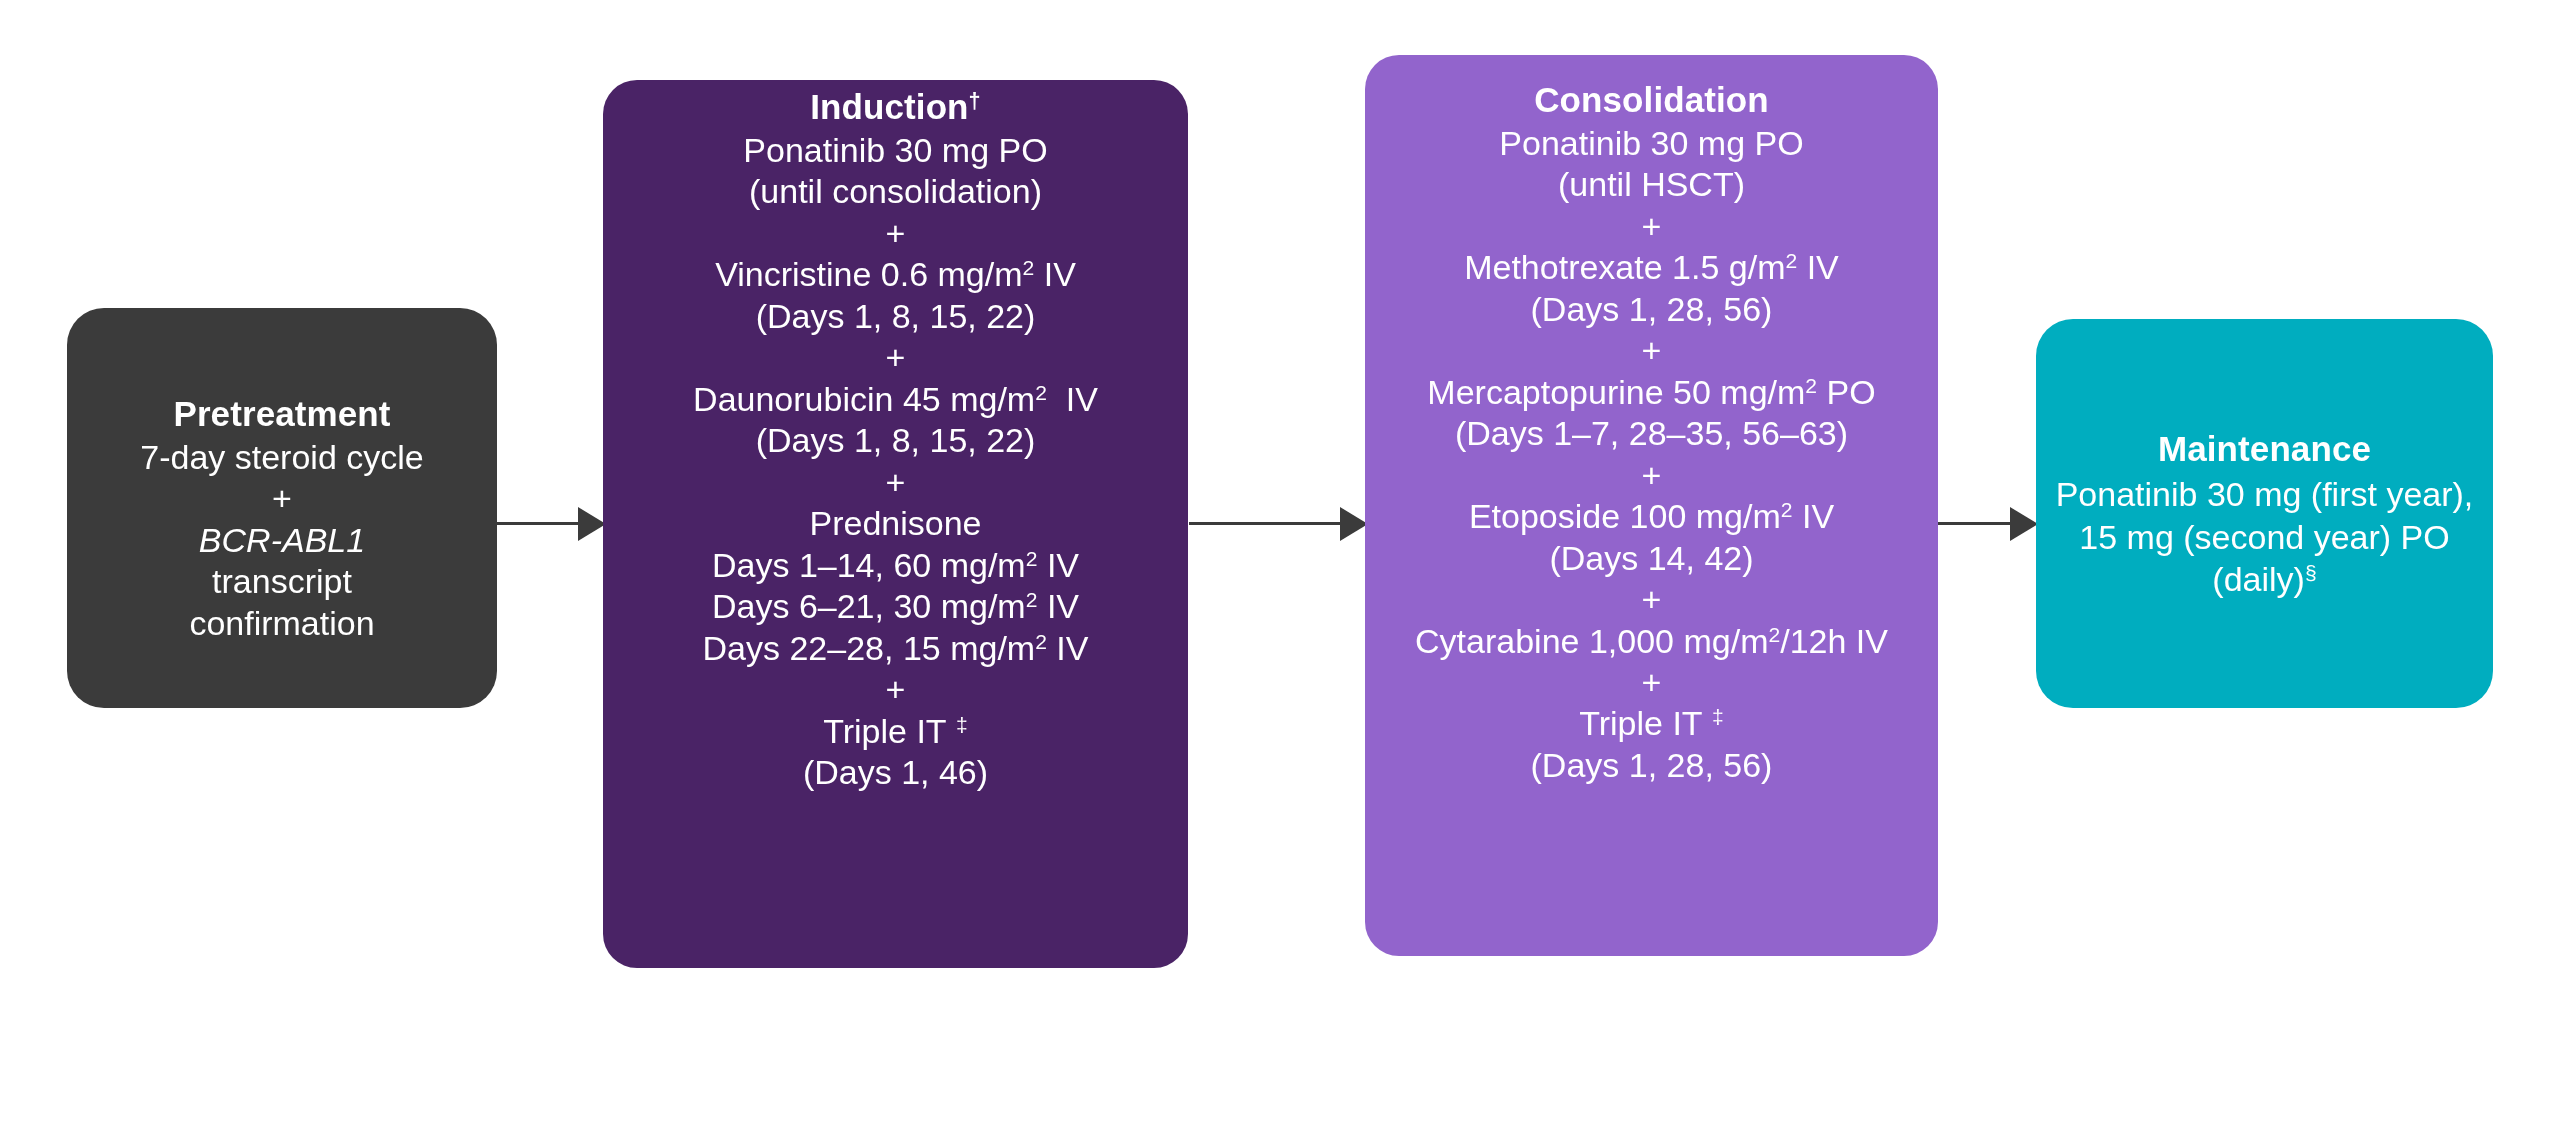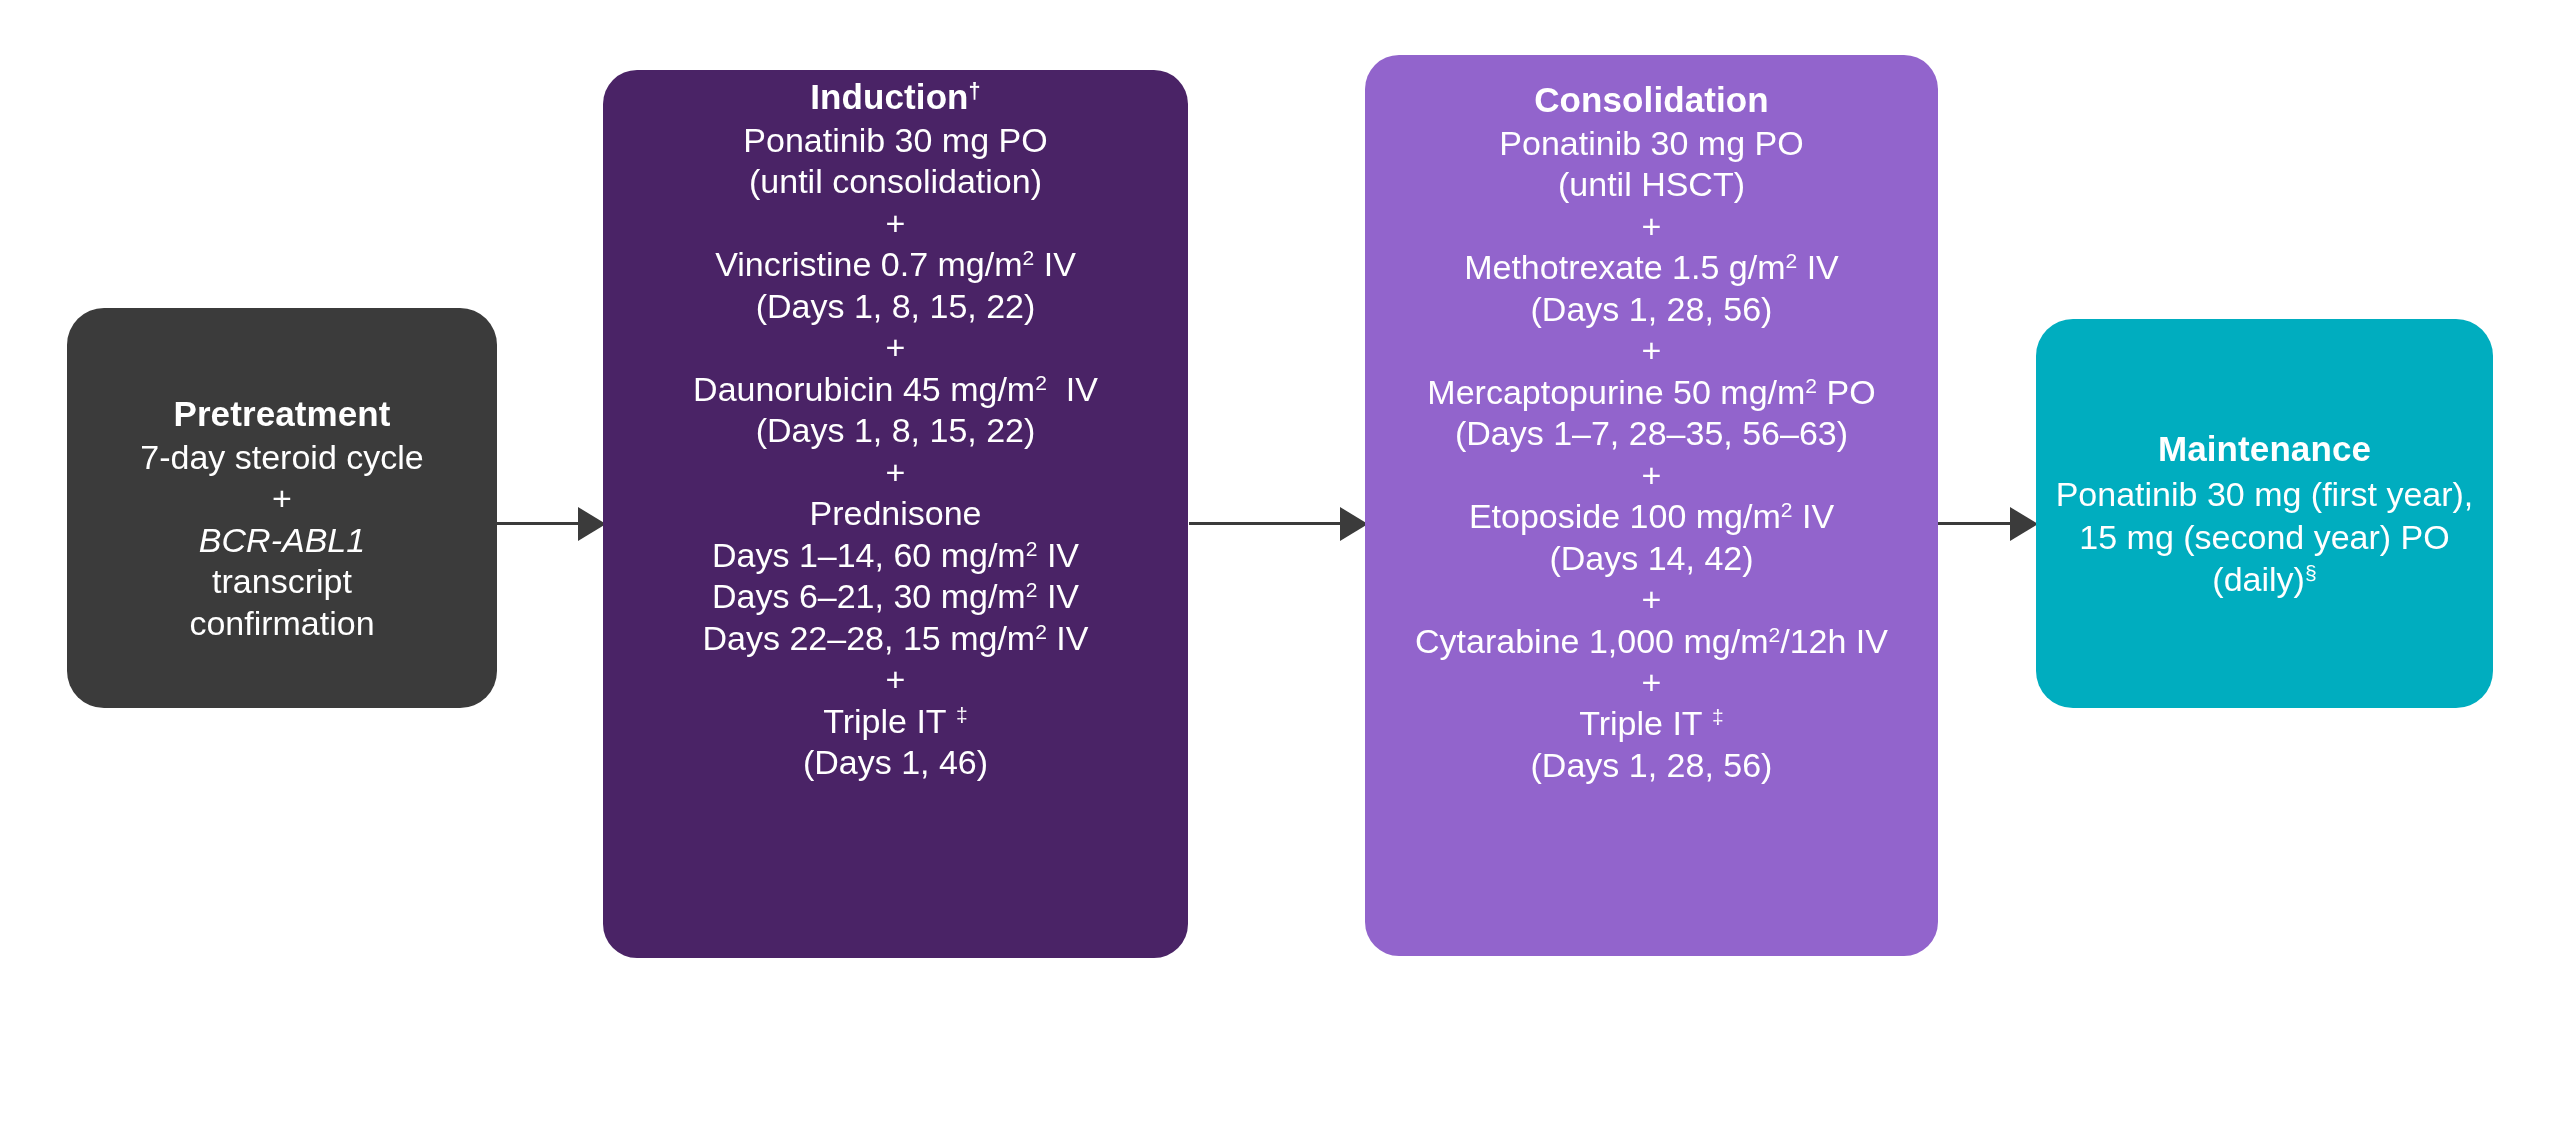--- a/index.html
+++ b/index.html
@@ -70,21 +70,21 @@
     background: #3b3b3b;
     border-radius: 37px;
     font-size: 34px;
     line-height: 1.22;
   }
   #node-pretreatment .node-title { font-size: 35px; margin-bottom: 1.2px; margin-top: 21px; }
 
   
   #node-induction {
     left: 603px;
-    top: 70px;
+    top: 80px;
     width: 585px;
     height: 888px;
     background: #4a2366;
     font-size: 34px;
     line-height: 1.22;
     justify-content: flex-start;
   }
   #node-induction .node-title { font-size: 35px; margin-bottom: 1.2px; }
 
   
@@ -159,21 +159,21 @@
     <div class="arrow-head"></div>
   </div>
 
   <div class="node" id="node-induction">
     <div class="node-title"><span>Induction</span><sup>†</sup></div>
 
     <div class="node-line">Ponatinib 30 mg PO</div>
     <div class="node-line">(until consolidation)</div>
     <div class="node-line plus">+</div>
 
-    <div class="node-line"><span>Vincristine</span>&nbsp;<span>0.7 mg/m</span><sup>2</sup>&nbsp;<span>IV</span></div>
+    <div class="node-line"><span>Vincristine</span>&nbsp;<span>0.6 mg/m</span><sup>2</sup>&nbsp;<span>IV</span></div>
     <div class="node-line">(Days 1, 8, 15, 22)</div>
     <div class="node-line plus">+</div>
 
     <div class="node-line"><span>Daunorubicin</span>&nbsp;<span>45 mg/m</span><sup>2</sup>&nbsp;&nbsp;<span>IV</span></div>
     <div class="node-line">(Days 1, 8, 15, 22)</div>
     <div class="node-line plus">+</div>
 
     <div class="node-line">Prednisone</div>
     <div class="node-line"><span>Days 1–14, 60 mg/m</span><sup>2</sup>&nbsp;<span>IV</span></div>
     <div class="node-line"><span>Days 6–21, 30 mg/m</span><sup>2</sup>&nbsp;<span>IV</span></div>

